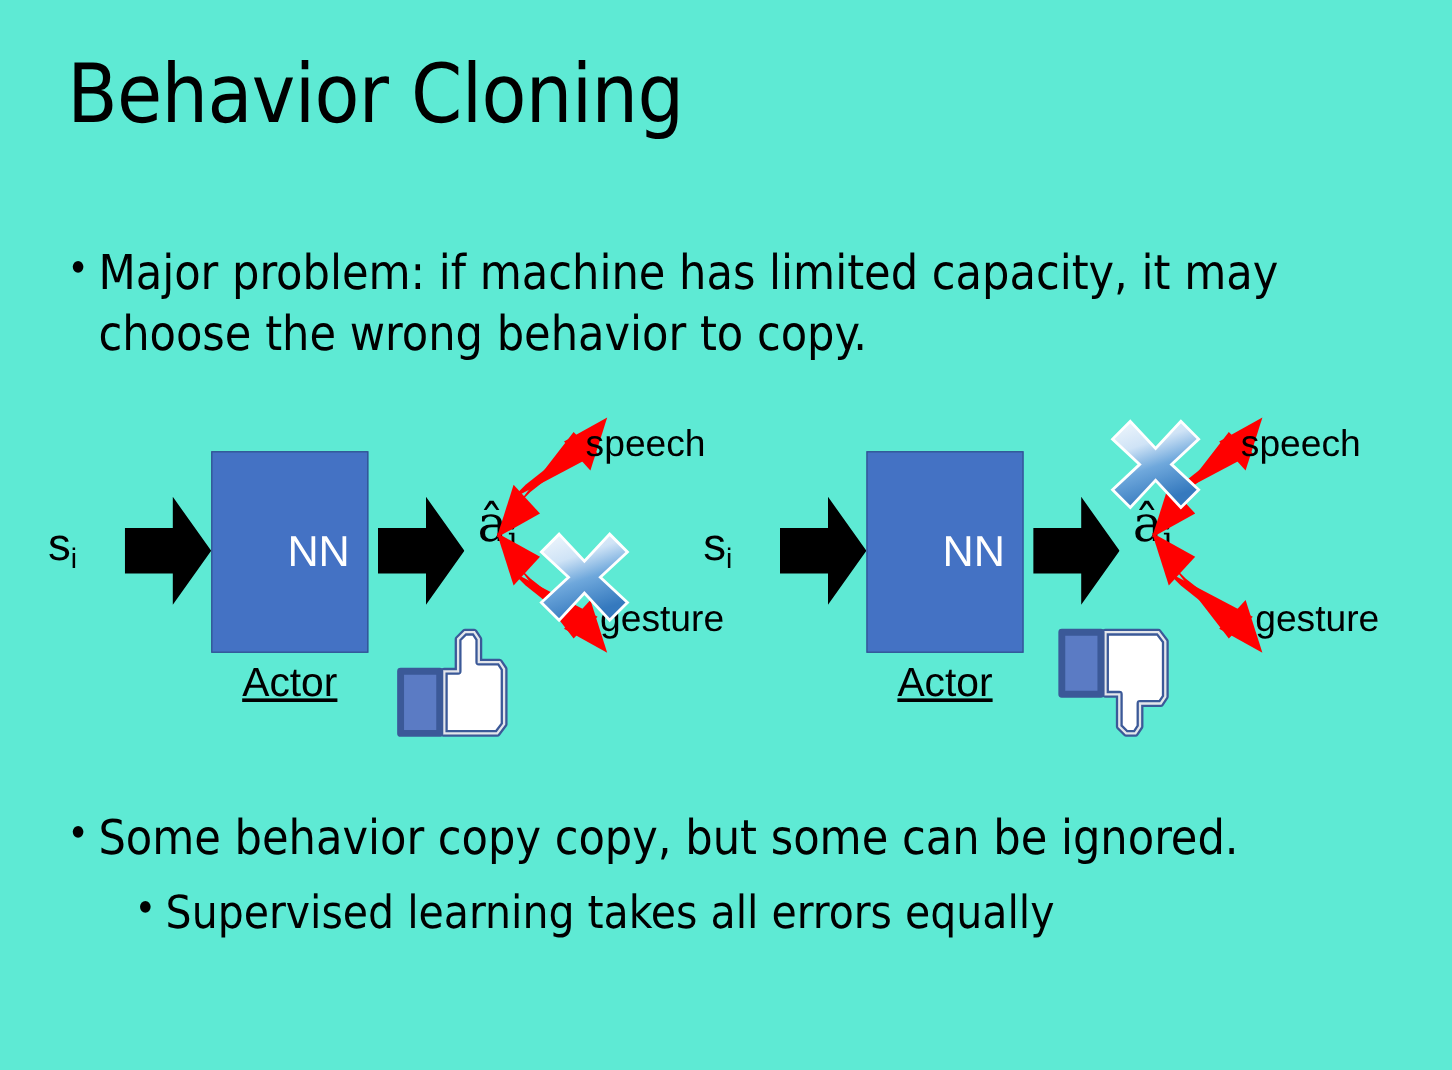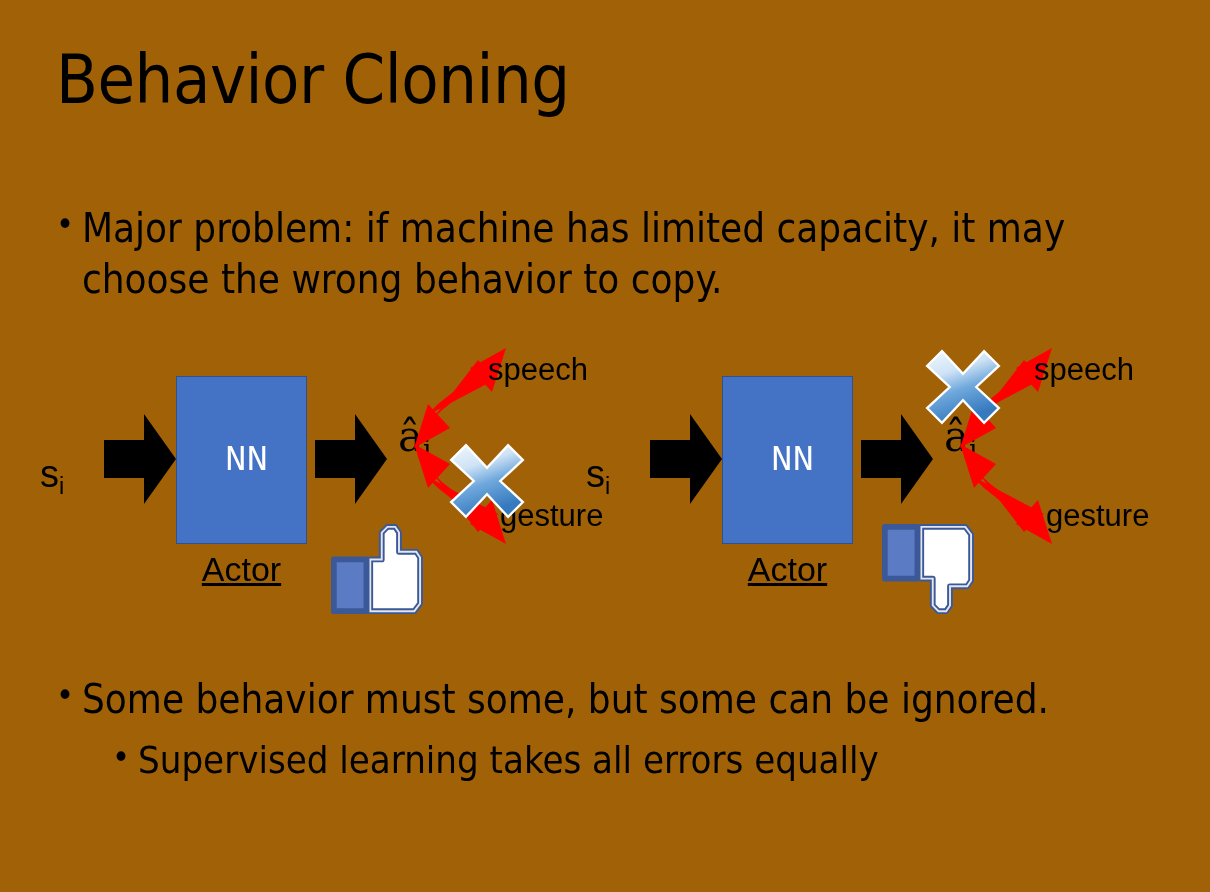--- a/index.html
+++ b/index.html
@@ -7,21 +7,21 @@
     padding: 0;
     background: #ffffff;
   }
   body {
     font-family: "Liberation Sans", sans-serif;
   }
   .slide {
     position: relative;
     width: 1210px;
     height: 892px;
-    background: #a16207;
+    background: #5eead4;
     overflow: hidden;
   }
 
   
   .slide-title {
     position: absolute;
     left: 56px;
     top: 44px;
     width: 1100px;
     font-family: "DejaVu Sans Condensed", "Liberation Sans Narrow", "Liberation Sans", sans-serif;
@@ -81,40 +81,40 @@
   #diagram-right { left: 574px; width: 600px; }
 
   .state-label {
     position: absolute;
     left: 12px;
     top: 98px;
     font-family: "Liberation Sans", sans-serif;
     font-size: 38px;
     color: #000;
     line-height: 1;
-    margin-top: 19px;
   }
   .state-label sub {
     font-size: 0.62em;
     vertical-align: -0.28em;
   }
 
   .nn-box {
     position: absolute;
     left: 148px;
     top: 38px;
     width: 131px;
     height: 168px;
     background: #4472C4;
     border: 1px solid #2F528F;
     box-sizing: border-box;
     display: flex;
     align-items: center;
+    justify-content: center;
     color: #ffffff;
-    font-family: Liberation Mono, monospace;
+    font-family: Liberation Sans, sans-serif;
     font-size: 36px;
     padding-left: 48px;
   }
   .actor-label {
     position: absolute;
     left: 148px;
     top: 212px;
     width: 131px;
     text-align: center;
     font-family: "Liberation Sans", sans-serif;
@@ -329,21 +329,21 @@
           <path d="M44,92 L44,38 L56,38 L56,10 L62,4 L70,4 L74,10 L74,30 L92,30 L96,36 L96,84 L90,92 Z" fill="none" stroke="#E4E6EB" stroke-width="2"></path>
           <rect x="6" y="38" width="34" height="54" fill="#5B7BC4" stroke="#3B5998" stroke-width="6" stroke-linejoin="round"></rect>
         </g>
       </svg>
     </span>
   </div>
 
   <div class="bullet-block" id="bullet-bottom-1">
     <div class="bullet-row">
       <span class="bullet-dot">•</span>
-      <span class="bullet-text">Some behavior must some, but some can be ignored.</span>
+      <span class="bullet-text">Some behavior copy copy, but some can be ignored.</span>
     </div>
   </div>
 
   <div class="bullet-block" id="bullet-bottom-2">
     <div class="bullet-row">
       <span class="bullet-dot">•</span>
       <span class="bullet-text">Supervised learning takes all errors equally</span>
     </div>
   </div>
 

